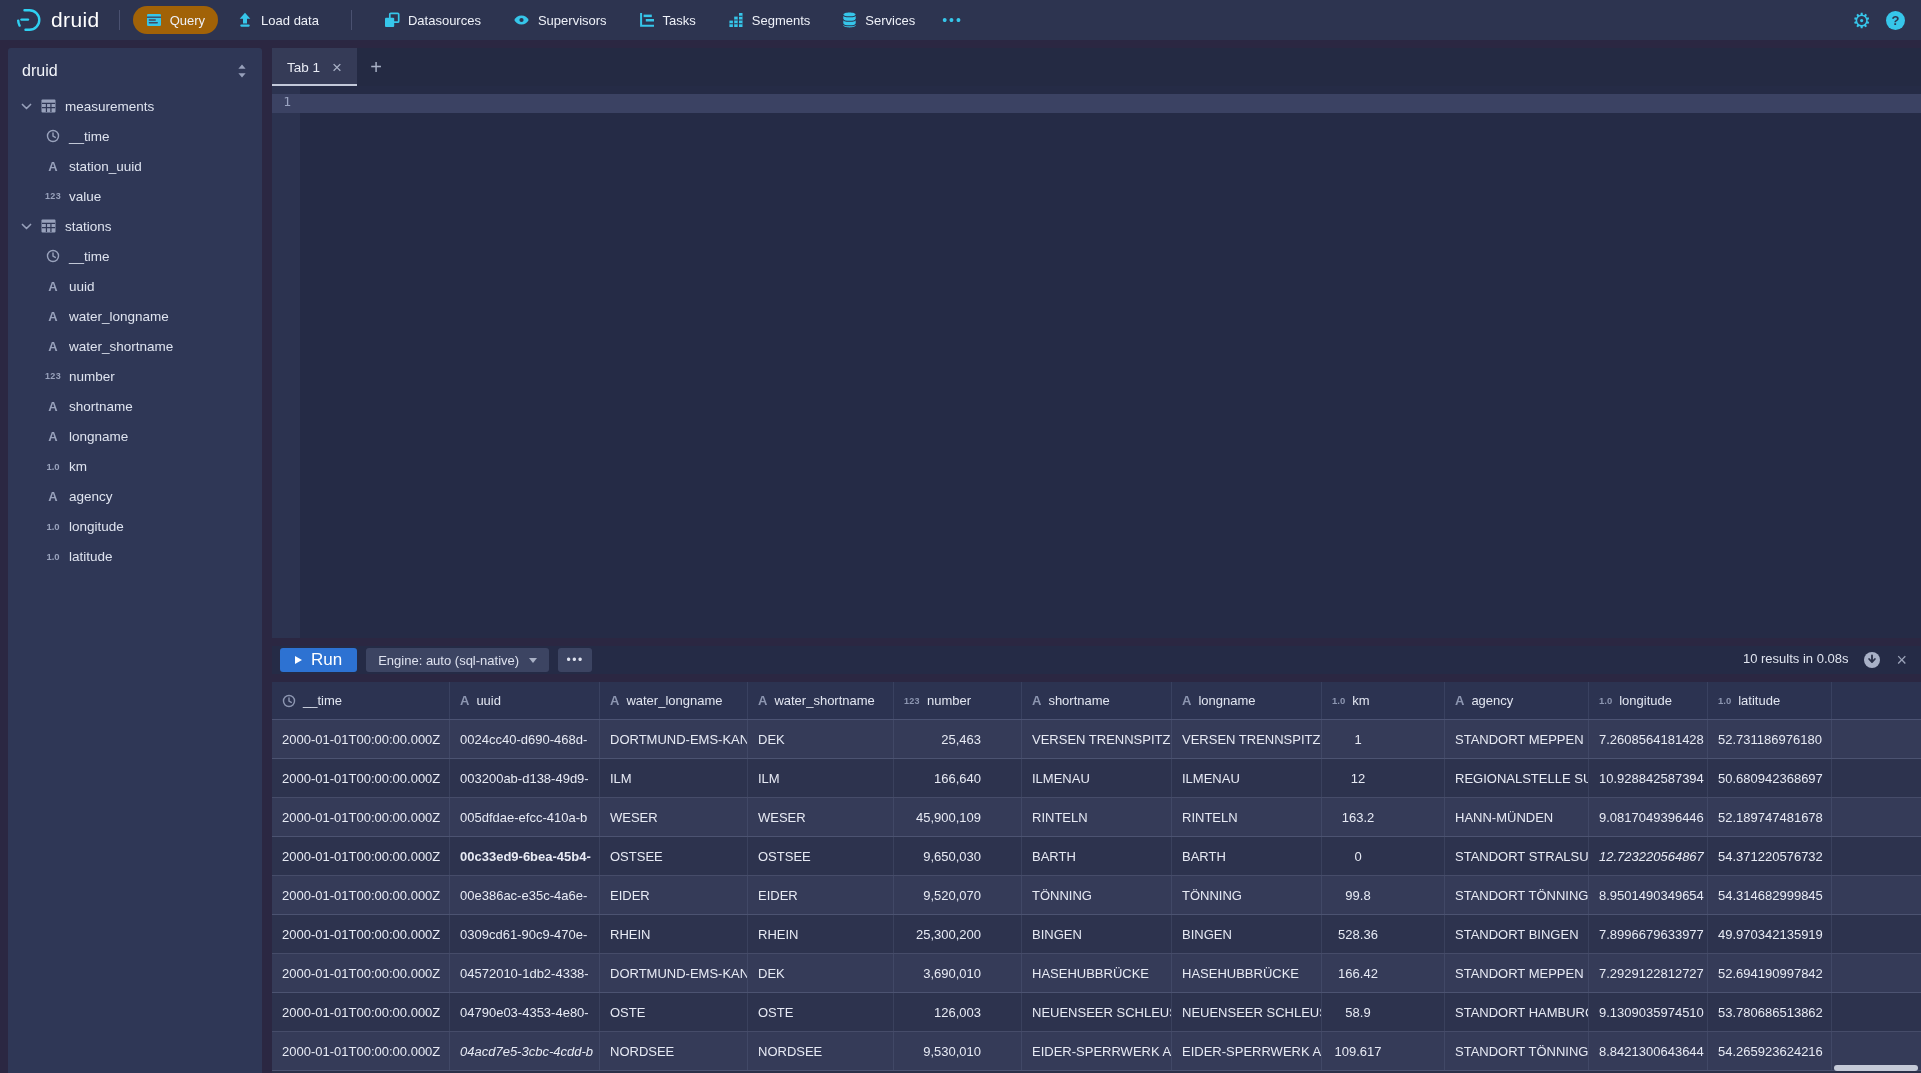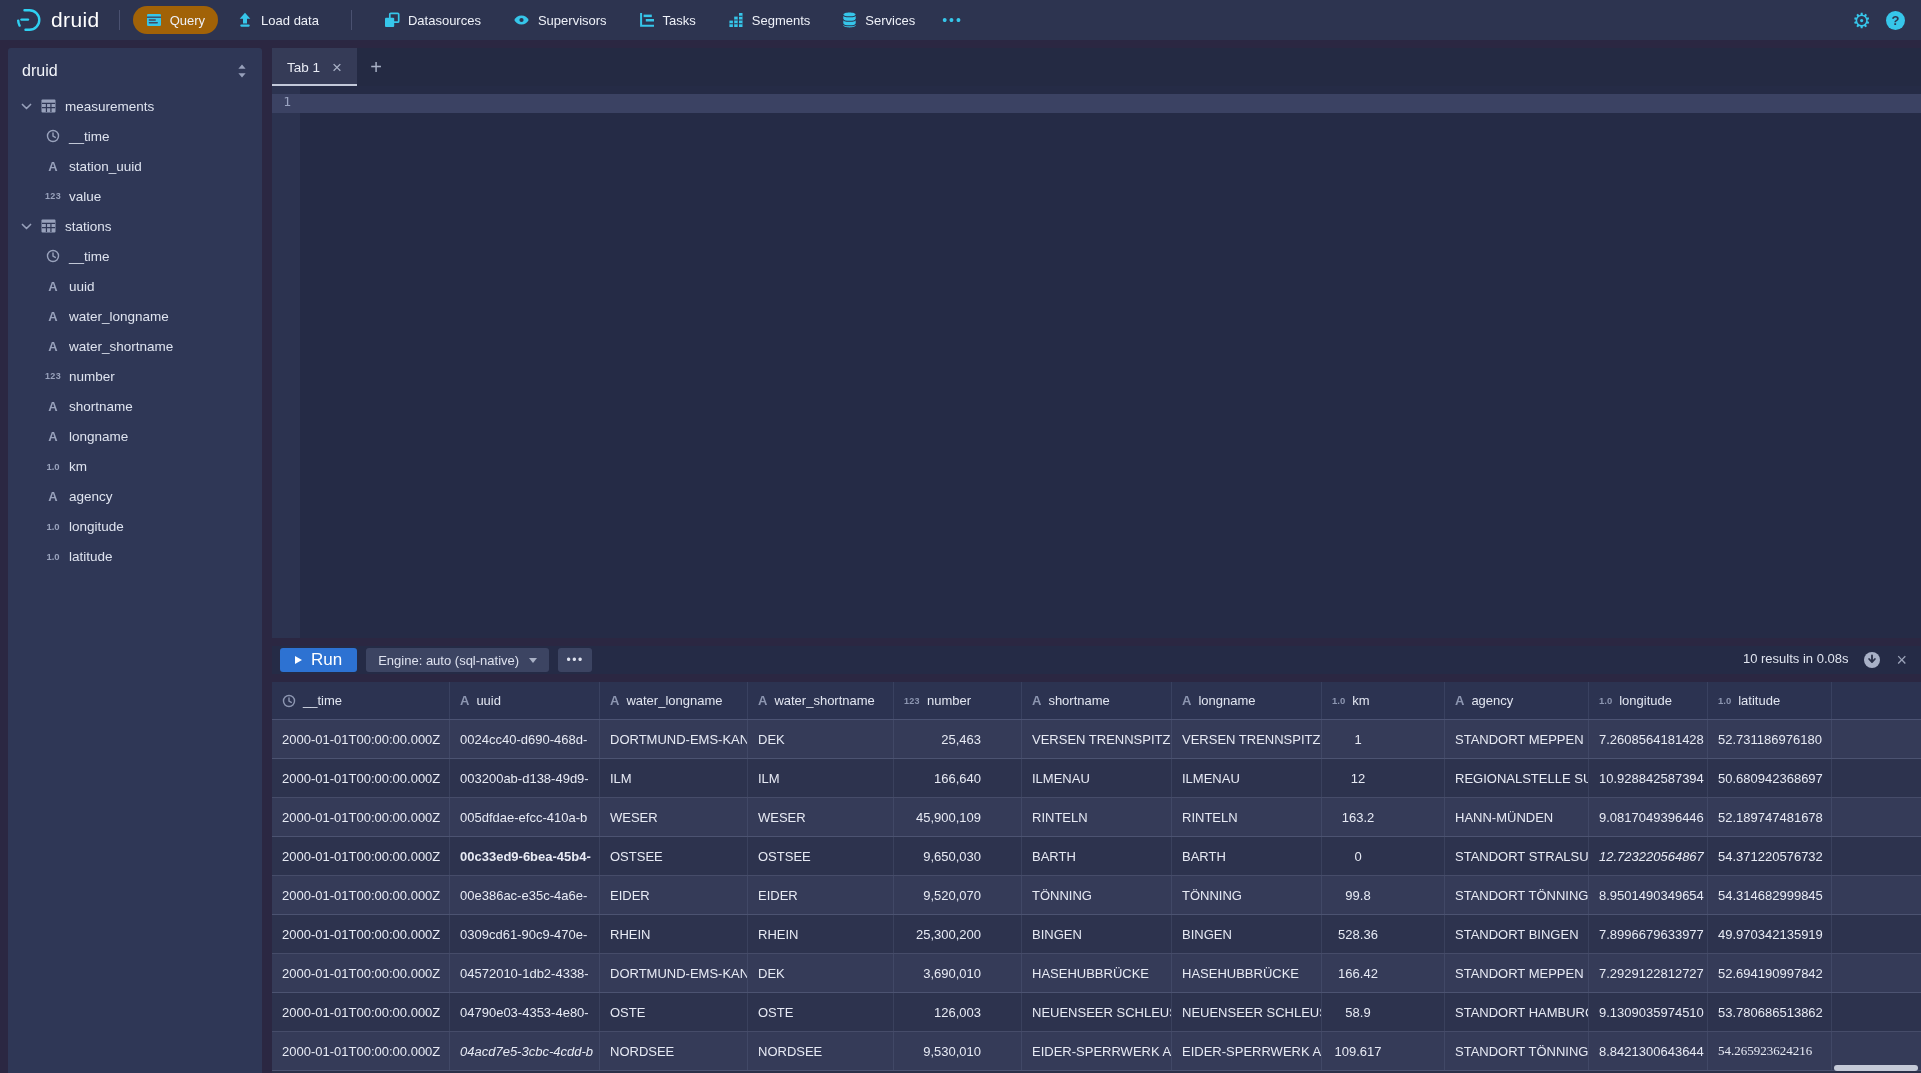--- a/index.html
+++ b/index.html
@@ -498,17 +498,17 @@
         <div class="rcell" style="width: 178px;">2000-01-01T00:00:00.000Z</div>
         <div class="rcell" style="width: 150px; font-style: italic;">04acd7e5-3cbc-4cdd-b</div>
         <div class="rcell" style="width: 148px;">NORDSEE</div>
         <div class="rcell" style="width: 146px;">NORDSEE</div>
         <div class="rcell align-right" style="width: 128px;">9,530,010</div>
         <div class="rcell" style="width: 150px;">EIDER-SPERRWERK AP</div>
         <div class="rcell" style="width: 150px;">EIDER-SPERRWERK AP</div>
         <div class="rcell align-center" style="width: 123px;">109.617</div>
         <div class="rcell" style="width: 144px;">STANDORT TÖNNING</div>
         <div class="rcell" style="width: 119px;">8.8421300643644</div>
-        <div class="rcell" style="width: 124px; font-family: Liberation Serif, serif;">54.265923624216</div>
+        <div class="rcell" style="width: 124px;">54.265923624216</div>
       </div>
     </div>
   <div class="hthumb"></div>
 </div>
 
 </body></html>

